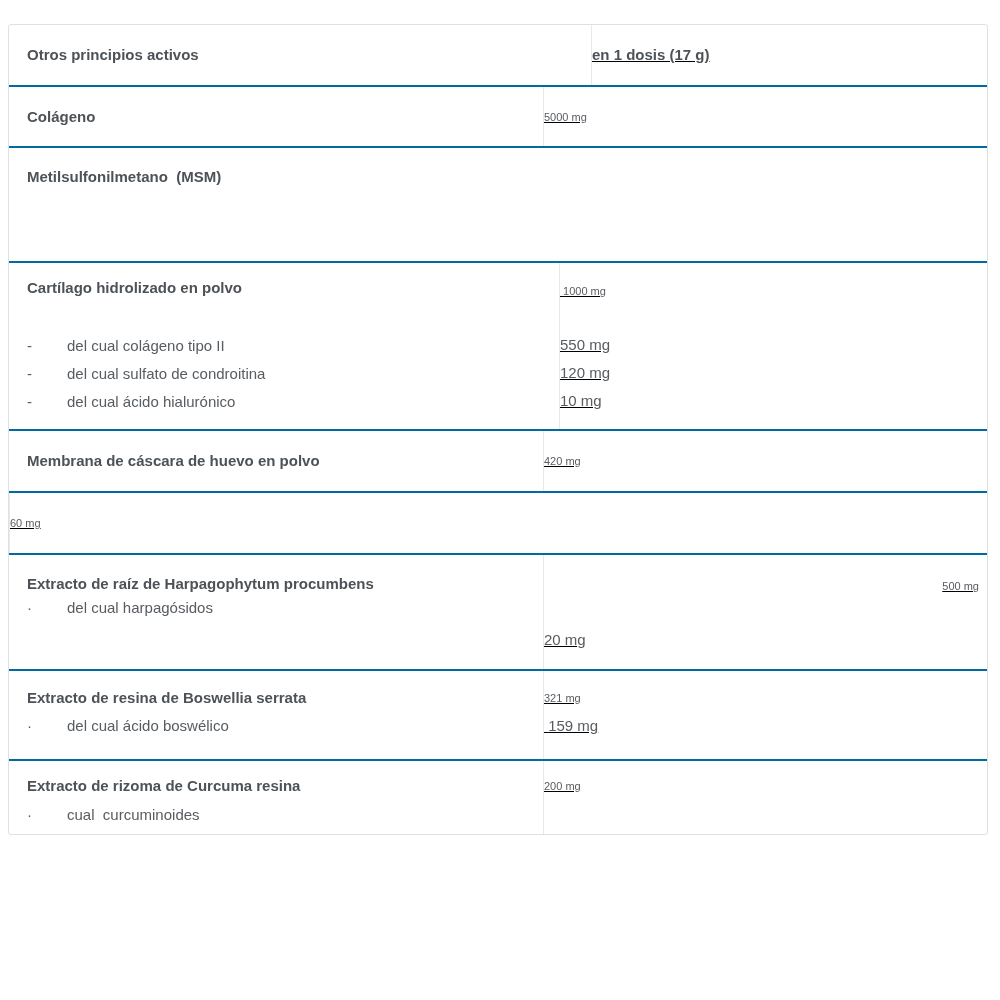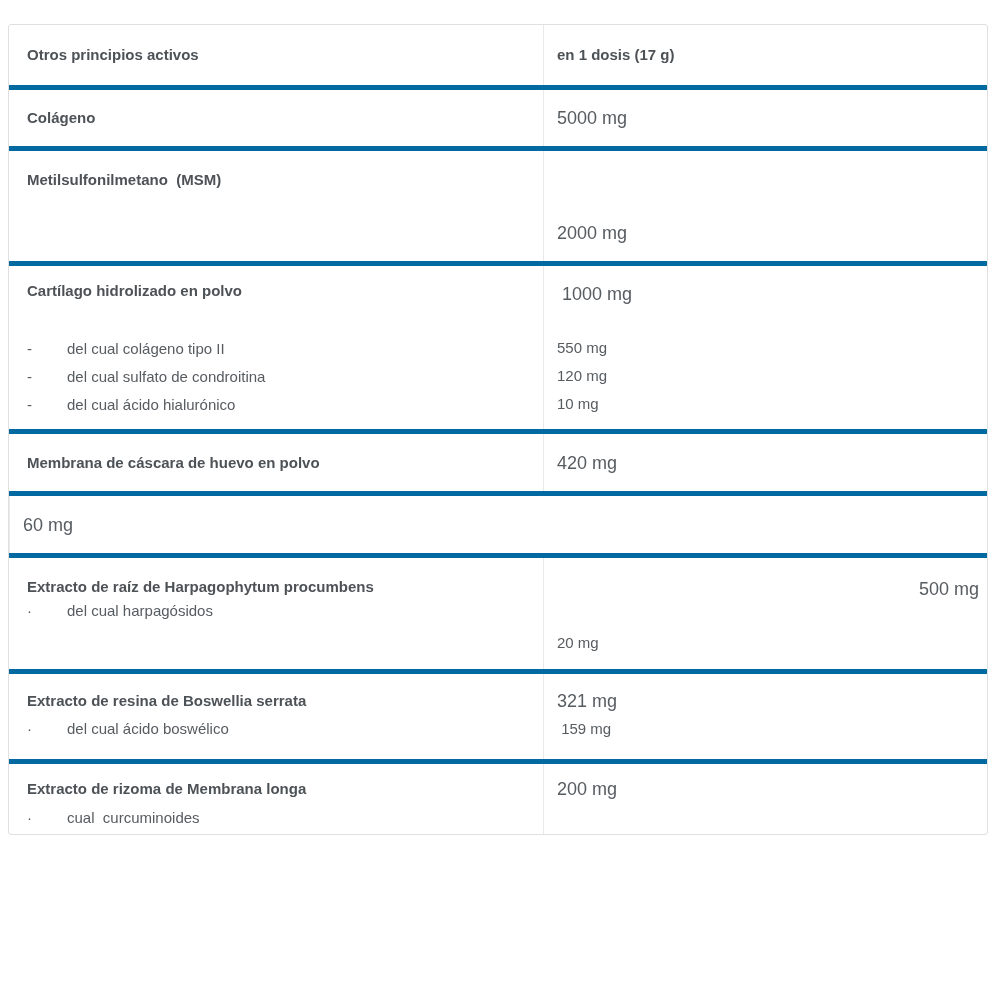--- a/index.html
+++ b/index.html
@@ -24,59 +24,59 @@
     top: 24px;
     width: 980px;
     box-sizing: border-box;
     border: 1px solid #e0e0e0;
     border-radius: 3px;
     background: #ffffff;
   }
   .row {
     display: flex;
     box-sizing: border-box;
-    border-top: 5px solid #0369a1;
+    border-top: 2px solid #0369a1;
   }
   .row:first-child { border-top: none; }
   .cl {
     width: 534px;
     box-sizing: border-box;
     padding-left: 18px;
     padding-right: 10px;
     display: flex;
     flex-direction: column;
   }
   .cr {
     flex: 1;
     box-sizing: border-box;
-    padding-left: 13px;
     padding-right: 8px;
     border-left: 1px solid #e9e9e9;
     display: flex;
     flex-direction: column;
     white-space: pre-wrap;
+    text-decoration: underline;
   }
   .txt {
     font-size: 15px;
     line-height: 20px;
     color: #4d5257;
   }
-  .hdr { height: 60px; }
+  .hdr { height: 60px; gap: 48px; }
   .hdr .cl, .hdr .cr { justify-content: center; }
   .hdr .txt { font-weight: bold; }
   .simple .cl, .simple .cr { justify-content: center; }
   .lbl {
     font-weight: bold;
     font-size: 15px;
     line-height: 20px;
     color: #4d5257;
     white-space: pre-wrap;
   }
   .val {
-    font-size: 18px;
+    font-size: 11px;
     line-height: 20px;
     color: #575c61;
   }
   .subs { display: block; }
   .sub {
     display: flex;
     font-size: 15px;
     line-height: 27px;
     color: #575c61;
   }
@@ -89,21 +89,21 @@
   .subval {
     font-size: 15px;
     line-height: 20px;
     color: #575c61;
   }
   
   .r0 { height: 61px; }
   .r1 { height: 62px; }
   .r2 { height: 62px; }
   .r3 { height: 115px; }
-  .r4 { height: 168px; }
+  .r4 { height: 168px; gap: 16px; }
   .r5 { height: 62px; }
   .r6 { height: 62px; }
   .r7 { height: 116px; }
   .r8 { height: 90px; }
   .r9 { height: 75px; }
   
   .r3 .lbl { margin-top: 19px; }
   .r3 .val { margin-top: 72px; }
   
   .r4 .lbl { margin-top: 15px; }
@@ -147,21 +147,20 @@
   <div class="row r0 simple">
         <div class="cl">
           <div class="lbl">Colágeno</div>
         </div>
         <div class="cr"><div class="val">5000 mg</div></div>
       </div>
       <div class="row r3">
         <div class="cl">
           <div class="lbl">Metilsulfonilmetano  (MSM)</div>
         </div>
-        <div class="cr"><div class="val">2000 mg</div></div>
       </div>
       <div class="row r4">
         <div class="cl">
           <div class="lbl">Cartílago hidrolizado en polvo</div>
           <div class="subs">
             <div class="sub">
               <span class="bullet">-</span>
               <span class="subtxt">del cual colágeno tipo II</span>
             </div>
             <div class="sub">
@@ -204,21 +203,21 @@
             <div class="sub">
               <span class="bullet">·</span>
               <span class="subtxt">del cual ácido boswélico</span>
             </div>
           </div>
         </div>
         <div class="cr"><div class="val">321 mg</div><div class="subvals"><div class="subval"> 159 mg</div></div></div>
       </div>
       <div class="row r9">
         <div class="cl">
-          <div class="lbl">Extracto de rizoma de Membrana longa</div>
+          <div class="lbl">Extracto de rizoma de Curcuma resina</div>
           <div class="subs">
             <div class="sub">
               <span class="bullet">·</span>
               <span class="subtxt">cual  curcuminoides</span>
             </div>
           </div>
         </div>
         <div class="cr"><div class="val">200 mg</div></div>
       </div>
     </div>

